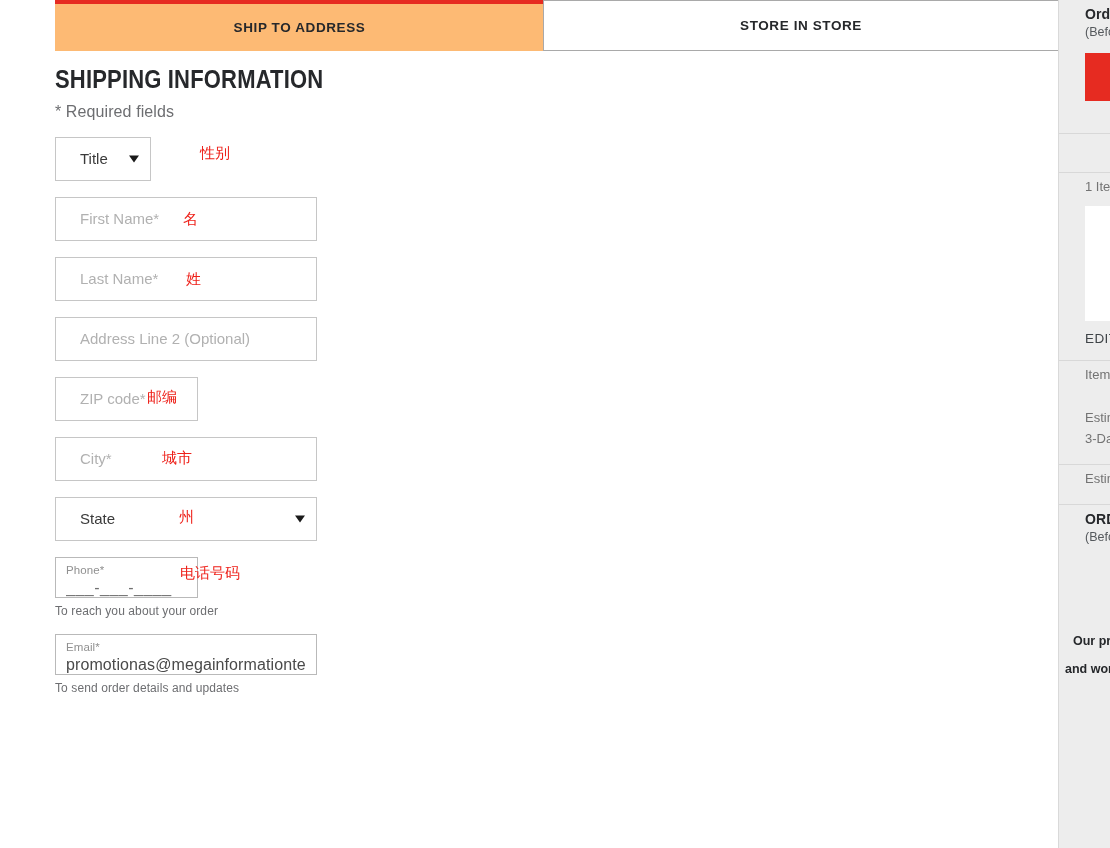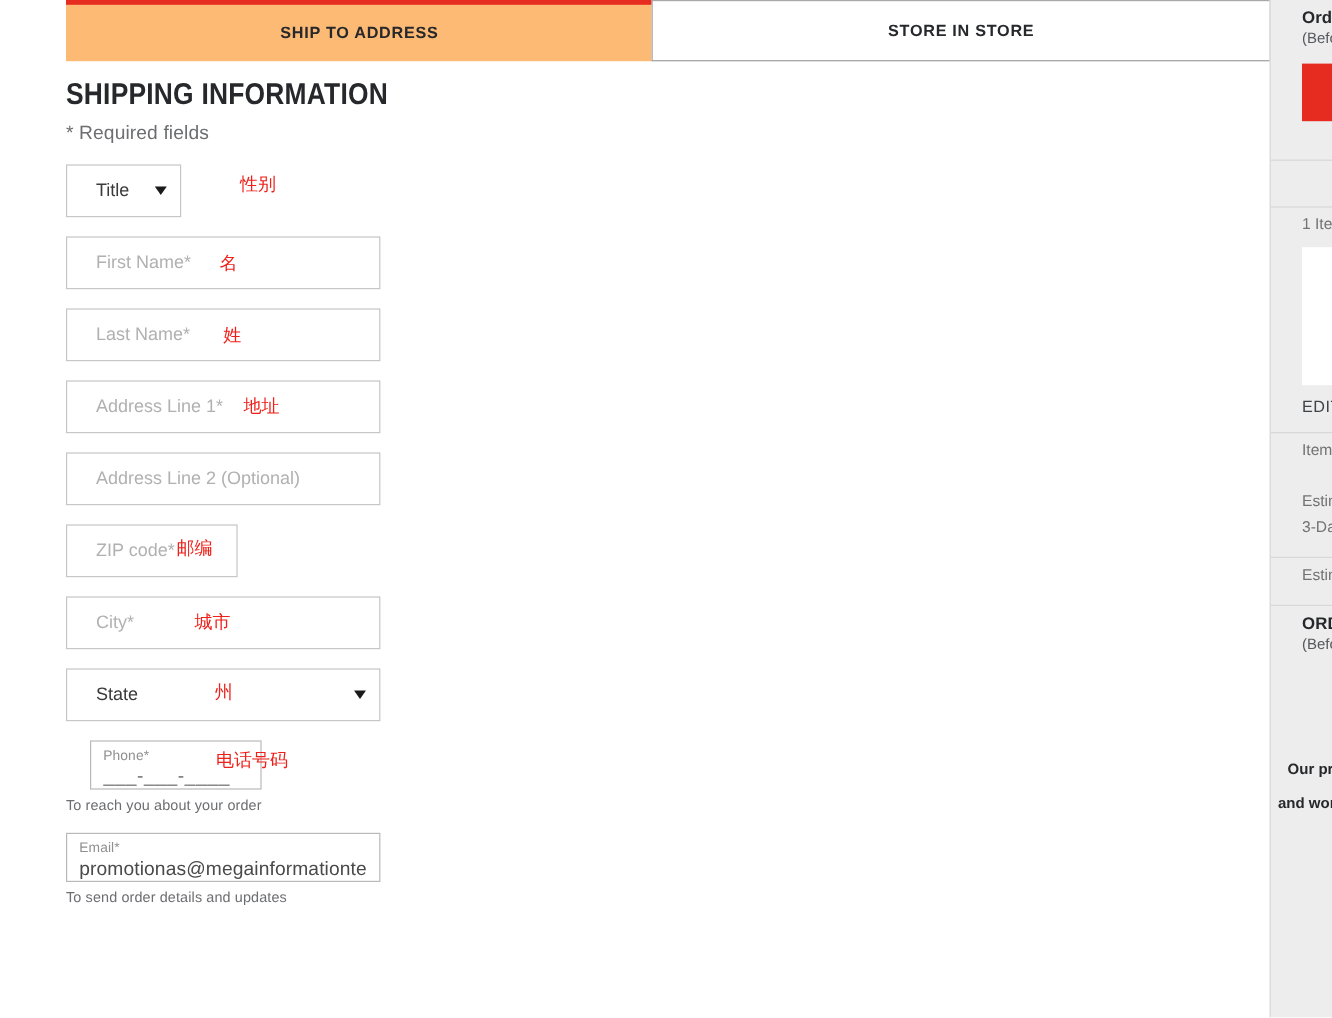--- a/index.html
+++ b/index.html
@@ -106,21 +106,21 @@
     display: flex;
     align-items: center;
     padding: 0 24px;
     font-size: 15px;
     color: #b1b1b1;
     cursor: text;
   }
   .fieldbox.w-full  { width: 262px; }
   .fieldbox.w-zip   { width: 143px; }
   .fieldbox.w-title { width: 96px; }
-  .fieldbox.w-phone { width: 143px; margin-left: 20px; }
+  .fieldbox.w-phone { width: 143px; }
 
   .select-box {
     color: #3a3a3a;
     justify-content: flex-start;
     cursor: pointer;
   }
   .select-box .sel-label { flex: 0 0 auto; }
   .caret {
     position: absolute;
     right: 11px;
@@ -277,21 +277,20 @@
       <div class="fieldbox w-full">First Name*</div>
       <span class="anno" style="left:128px; top:15px;">名</span>
     </div>
 
     <div class="field-row">
       <div class="fieldbox w-full">Last Name*</div>
       <span class="anno" style="left:131px; top:15px;">姓</span>
     </div>
 
     <div class="field-row">
-      <div class="fieldbox w-full">Address Line 1*</div>
       <span class="anno" style="left:148px; top:14px;">地址</span>
     </div>
 
     <div class="field-row">
       <div class="fieldbox w-full">Address Line 2 (Optional)</div>
     </div>
 
     <div class="field-row">
       <div class="fieldbox w-zip">ZIP code*</div>
       <span class="anno" style="left:92px; top:13px;">邮编</span>

